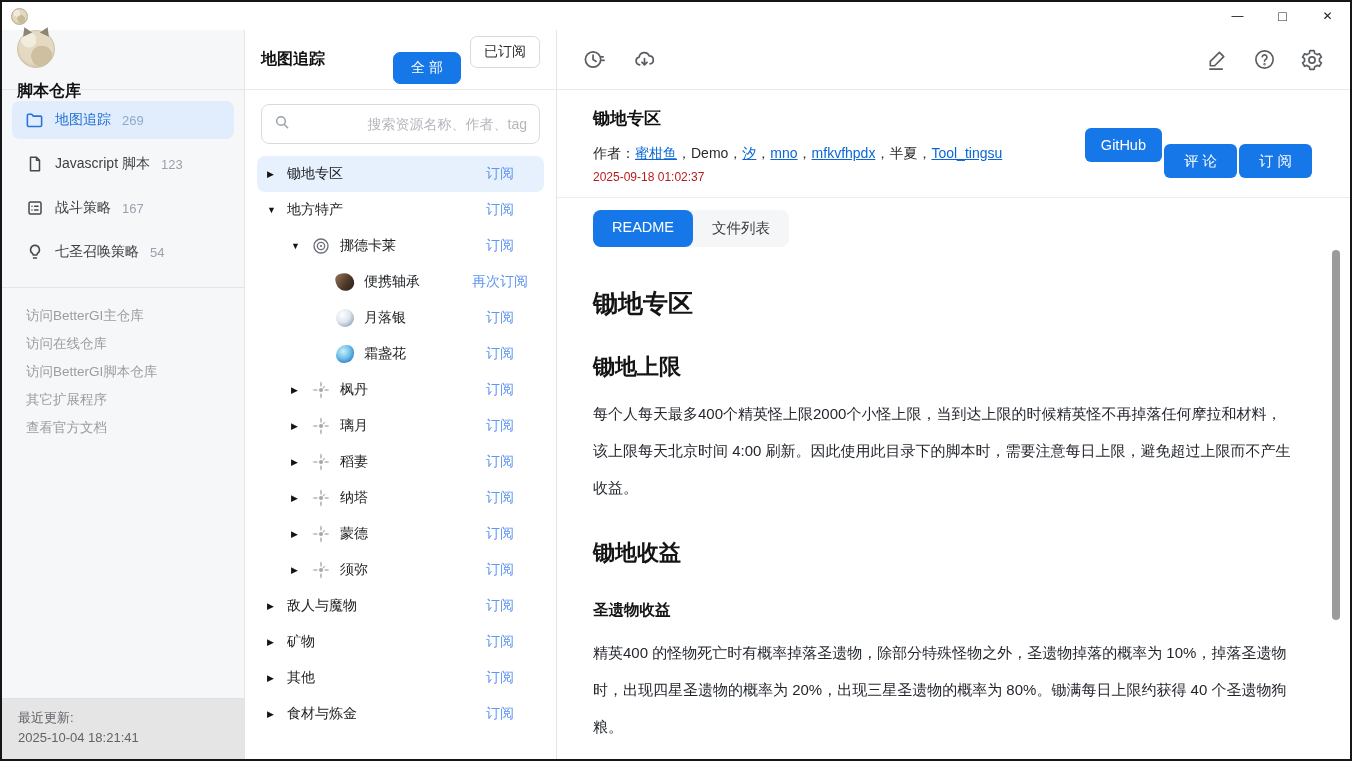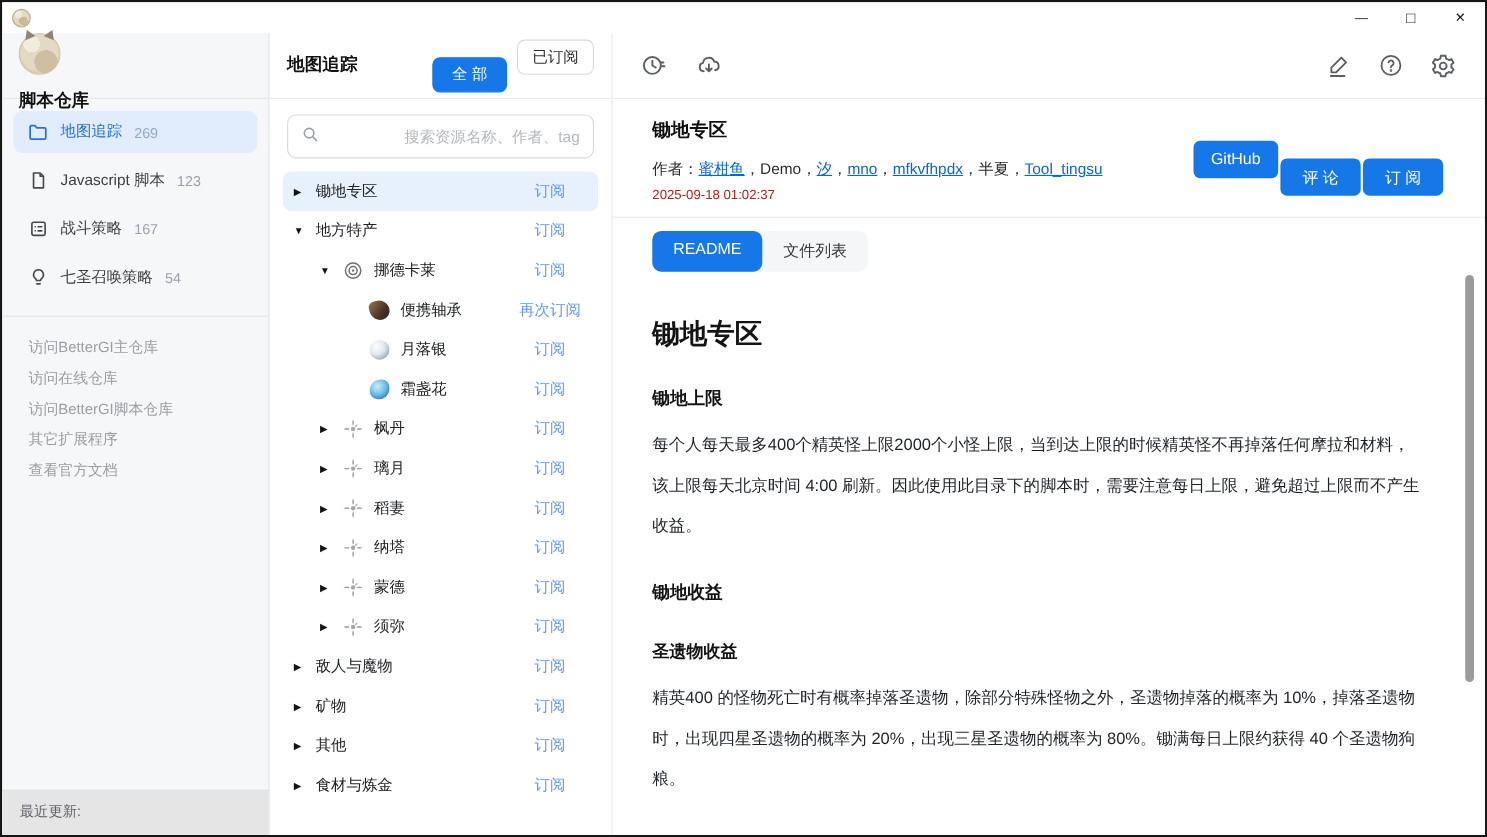--- a/index.html
+++ b/index.html
@@ -84,21 +84,21 @@
   .author-link { color:#0a66d6; text-decoration:underline; }
   .author-plain { color:#2b2b2b; }
   .date { margin-top:7px; font-size:12px; color:#b91c1c; }
   .action-buttons { position:absolute; right:38px; top:38px; display:flex; gap:2px; }
   .btn-primary { height:34px; padding:0 16px; background:#1677e8; color:#fff; border:none; border-radius:6px; font-size:14.5px; font-family:inherit; cursor:default; }
   .tabs { margin:12px 0 0 36px; display:inline-flex; background:#f5f6f7; border-radius:8px; width:fit-content; flex:0 0 auto; }
   .tab { padding:9px 19px; font-size:14.5px; color:#3a3d40; border-radius:8px; cursor:default; }
   .tab.active { background:#1677e8; color:#fff; }
   .readme { flex:1; overflow:hidden; padding:0 58px 0 36px; }
   .md-h1 { font-size:25px; font-weight:bold; margin:40px 0 0; color:#141414; }
-  .md-h2 { font-size:16px; font-weight:bold; margin:32px 0 0; color:#141414; }
+  .md-h2 { font-size:22px; font-weight:bold; margin:32px 0 0; color:#141414; }
   .md-h3 { font-size:15.5px; font-weight:bold; margin:32px 0 0; color:#141414; }
   .md-p  { font-size:15px; line-height:2.45; margin:14px 0 0; color:#1f2329; }
   .scroll-thumb { position:absolute; right:10px; top:220px; width:8px; height:370px; border-radius:4px; background:#9b9b9b; }
 </style>
 </head>
 <body>
 
 <div class="window">
   <div class="titlebar">
     <span class="titlebar-avatar"></span>
@@ -160,20 +160,21 @@
       <div class="sidebar-sep"></div>
       <div class="side-links" id="side-links">
           <a class="side-link">访问BetterGI主仓库</a>
           <a class="side-link">访问在线仓库</a>
           <a class="side-link">访问BetterGI脚本仓库</a>
           <a class="side-link">其它扩展程序</a>
           <a class="side-link">查看官方文档</a>
         </div>
       <div class="sidebar-footer">
         <div>最近更新:</div>
+        <div>2025-10-04 18:21:41</div>
       </div>
     </aside>
 
     <section class="list-panel">
       <div class="panel-header">
         <span class="panel-title">地图追踪</span>
         <div class="filters" id="filters">
             <button class="filter active cjk">全部</button>
             <button class="filter">已订阅</button>
           </div>

